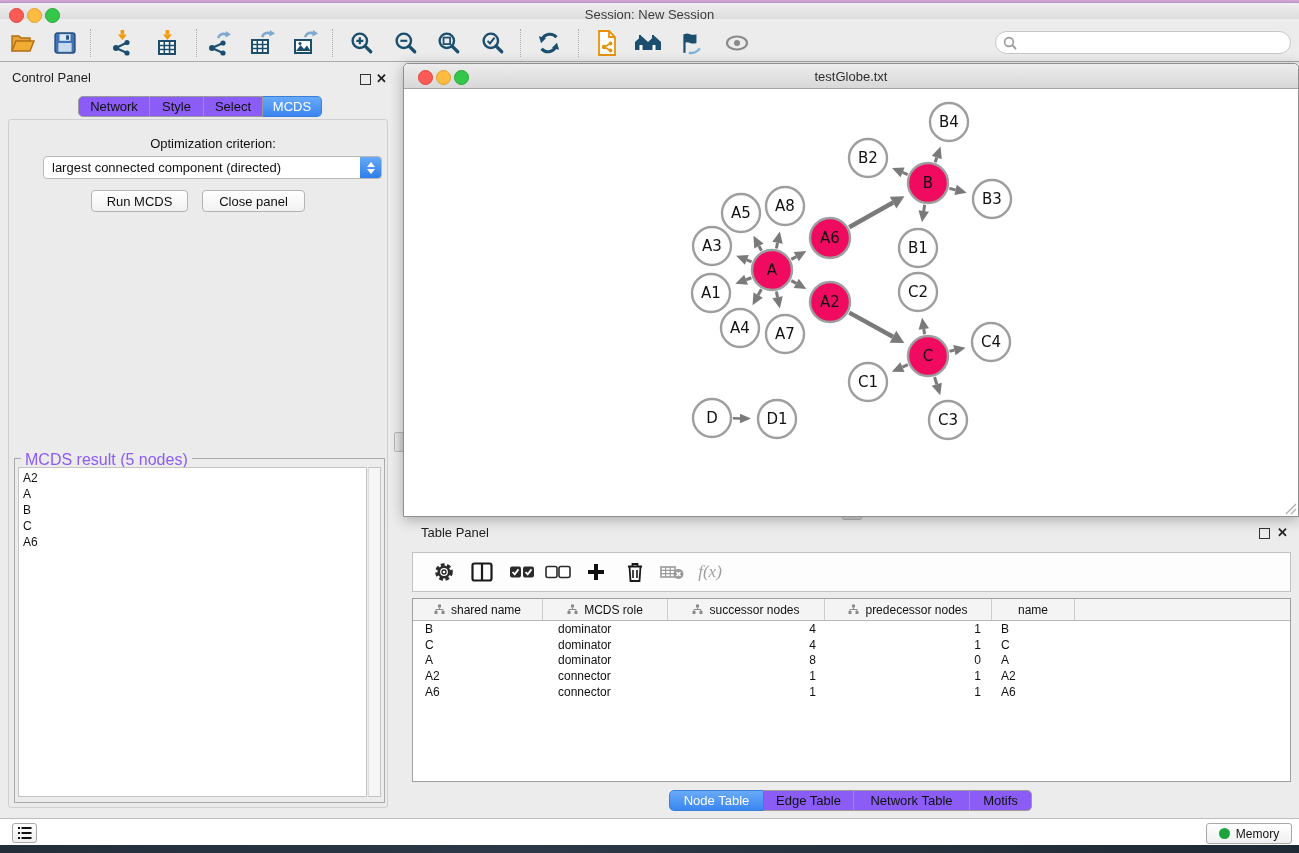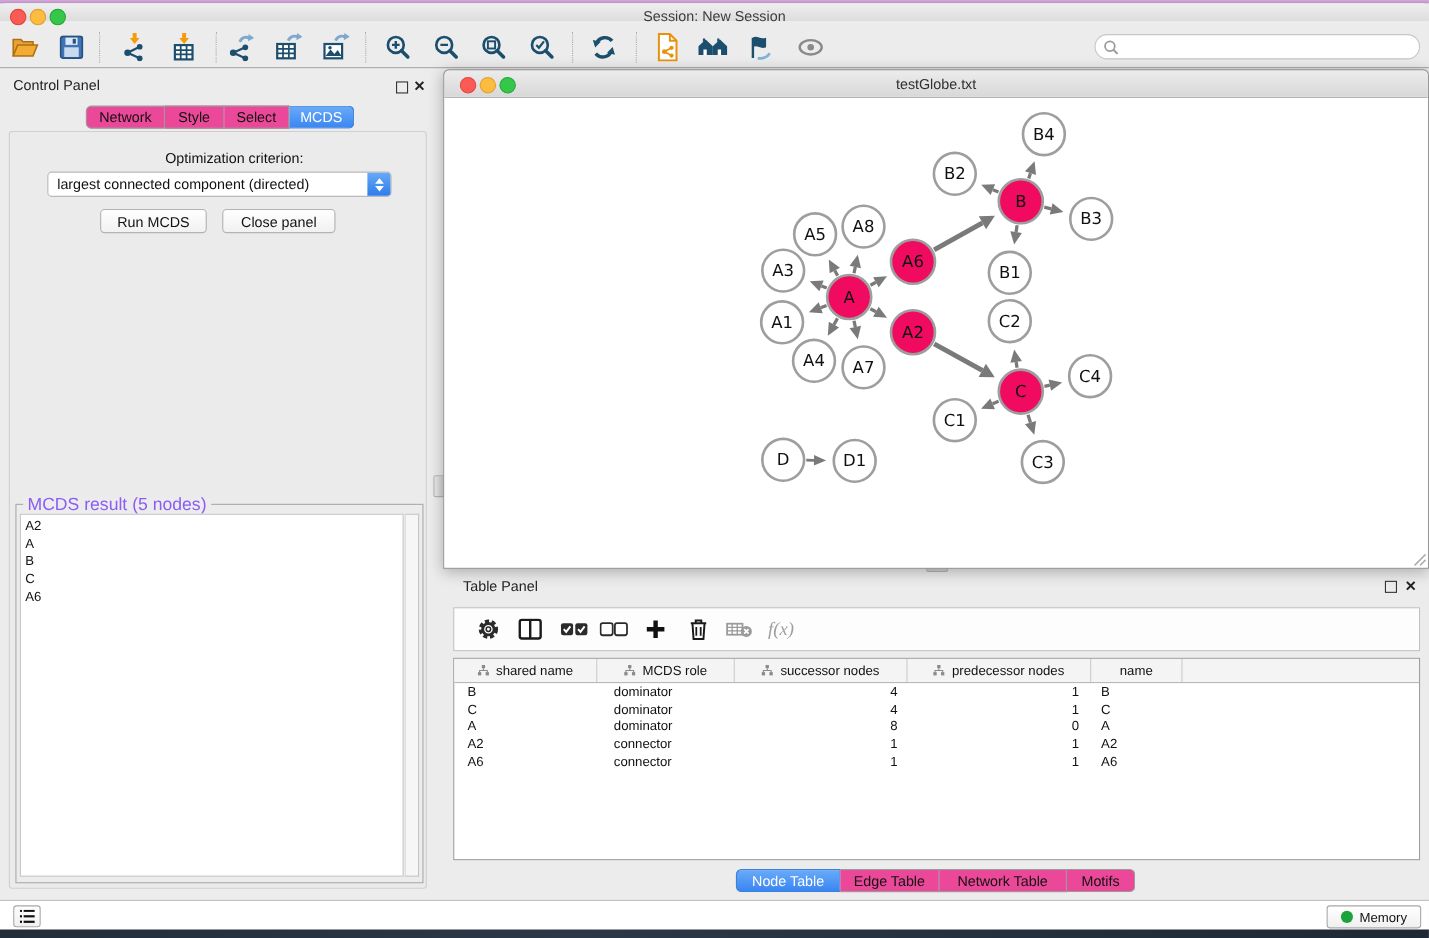--- a/index.html
+++ b/index.html
@@ -19,28 +19,28 @@
   .toolbar{left:0;top:26px;width:1299px;height:35px;background:#ECECEC;border-bottom:1px solid #a9a9a9;}
   .tbtn{position:absolute;top:0;width:36px;height:34px;display:flex;align-items:center;justify-content:center;}
   .tsep{position:absolute;top:3px;height:28px;border-left:1px dotted #adadad;}
   .searchbox{position:absolute;left:995px;top:5px;width:296px;height:23px;background:#fff;
              border:1px solid #c6c6c6;border-radius:12px;display:flex;align-items:center;box-sizing:border-box;padding-left:7px;}
   
   .cp-title{left:12px;top:70px;font-size:13px;color:#222;}
   .win-float{width:9px;height:9px;border:1.5px solid #333;display:block;}
   .win-close{font-size:13px;font-weight:bold;color:#222;line-height:13px;}
   .seg{display:flex;position:absolute;height:21px;}
-  .seg .s{background:#ec4899;border:1px solid #9a9a9a;border-left:none;font-size:13px;
+  .seg .s{background:#8b5cf6;border:1px solid #9a9a9a;border-left:none;font-size:13px;
           display:flex;align-items:center;justify-content:center;color:#111;box-sizing:border-box;}
   .seg .s:first-child{border-left:1px solid #9a9a9a;border-radius:5px 0 0 5px;}
   .seg .s:last-child{border-radius:0 5px 5px 0;}
   .seg .s.sel{background:linear-gradient(#69aaf8,#3a86f2);border-color:#3a7fd8;color:#fff;}
   .cp-body{left:8px;top:119px;width:378px;height:687px;background:#ebebeb;border:1px solid #cfcfcf;border-radius:3px;}
   .opt-label{left:16px;top:136px;width:394px;text-align:center;font-size:13px;color:#111;}
-  .dropdown{left:43px;top:156px;width:313px;height:23px;background:#fff;border:1px solid #b9b9b9;border-radius:4px;
+  .dropdown{left:43px;top:156px;width:339px;height:23px;background:#fff;border:1px solid #b9b9b9;border-radius:4px;
             box-sizing:border-box;display:flex;align-items:center;}
   .dropdown .val{flex:1;font-size:13px;padding-left:8px;color:#111;white-space:nowrap;overflow:hidden;}
   .dropdown .stepper{width:21px;height:21px;background:linear-gradient(#66a9f8,#2e7de9);border-radius:0 3px 3px 0;
             display:flex;flex-direction:column;align-items:center;justify-content:center;gap:2px;}
   .chev{width:0;height:0;border-left:4px solid transparent;border-right:4px solid transparent;}
   .chev.up{border-bottom:5px solid #fff;}
   .chev.down{border-top:5px solid #fff;}
   .pbtn{position:absolute;height:22px;background:linear-gradient(#ffffff,#f1f1f1);border:1px solid #b4b4b4;
         border-radius:4px;font-size:13px;color:#111;display:flex;align-items:center;justify-content:center;box-sizing:border-box;}
   .fieldset{left:14px;top:458px;width:369px;height:343px;border:1px solid #aaaaaa;background:#ECECEC;}

